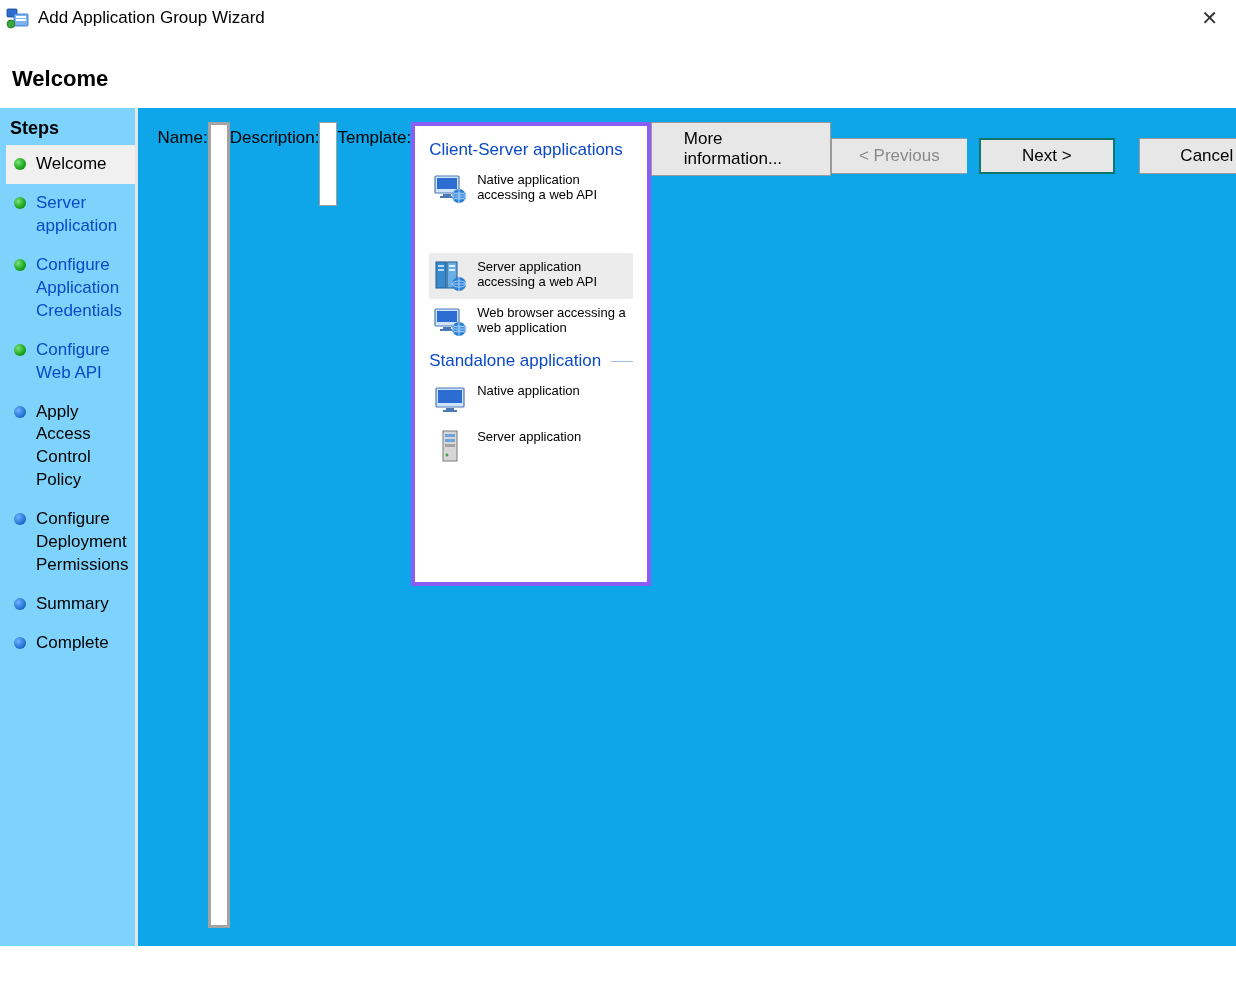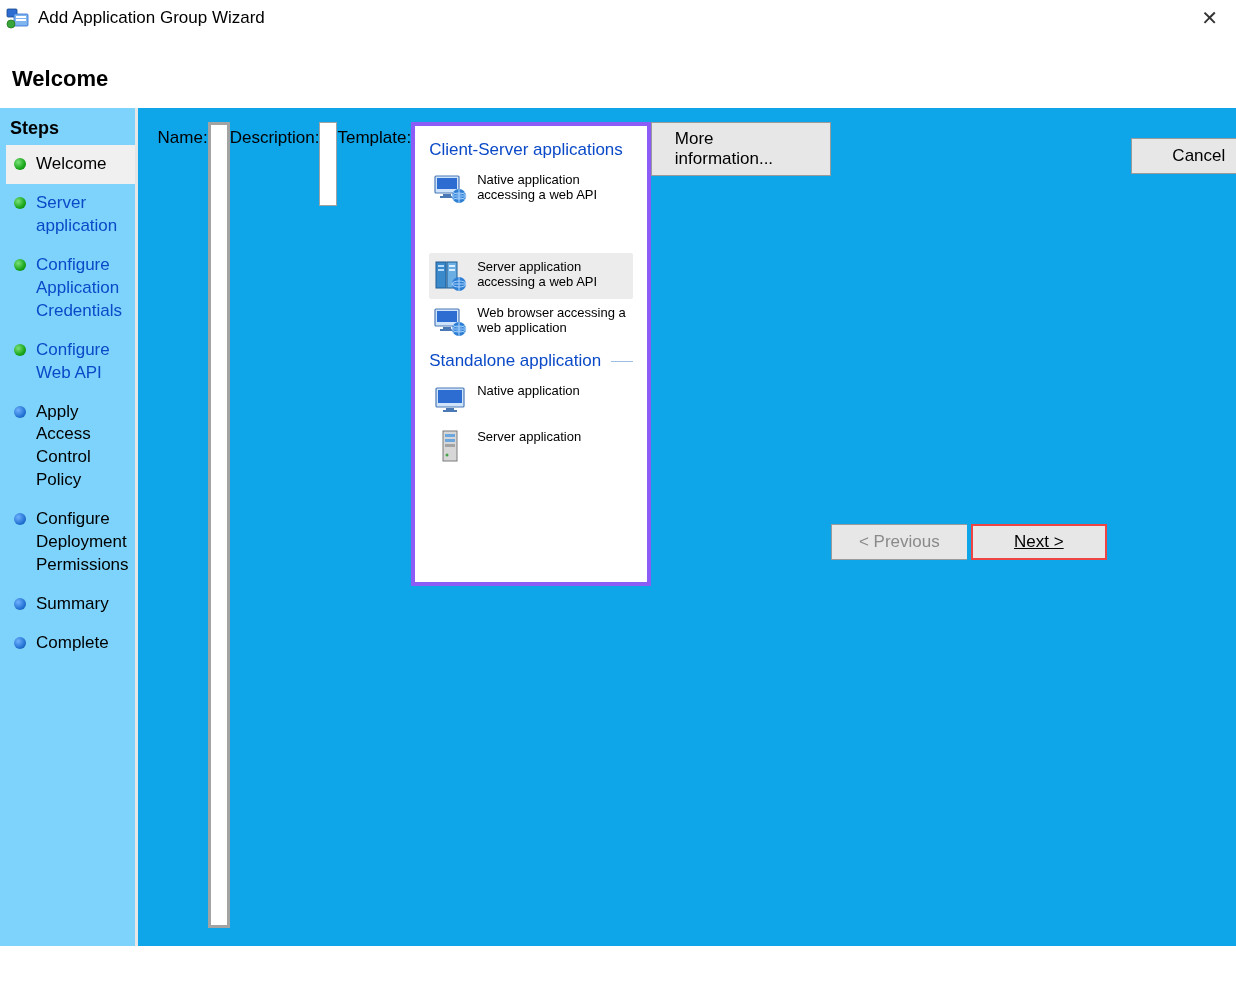--- a/index.html
+++ b/index.html
@@ -159,21 +159,21 @@
     .template-icon {
       width: 34px;
       height: 34px;
       margin-right: 10px;
       flex-shrink: 0;
     }
     .more-info-btn {
       border: 1px solid #9a9a9a;
       background: #e7e7e7;
       font-size: 17px;
-      padding: 6px 23px;
+      padding: 6px 32px;
       cursor: pointer;
       width: 180px;
       text-align: left;
     }
     .footer {
       display: flex;
       justify-content: flex-end;
       padding: 16px 22px 0 0;
       gap: 24px;
     }
@@ -183,28 +183,26 @@
       font-size: 17px;
       border: 1px solid #9a9a9a;
       background: #e7e7e7;
       cursor: pointer;
     }
     .wiz-btn.disabled {
       color: #8a8a8a;
       cursor: default;
     }
     .wiz-btn.primary {
-      border: 2px solid #ef4444;
+      border: 2px solid #0f766e;
       background: #e7e7e7;
-      text-decoration: underline;
     }
     .btn-pair {
       display: flex;
-      gap: 4px;
-      align-items: center;
+      gap: 12px;
     }
     .btn-pair .wiz-btn:first-child {
       border-right: none;
     }
   </style>
 </head>
 <body>
 
 <div class="titlebar">
   <span class="titlebar-icon">

